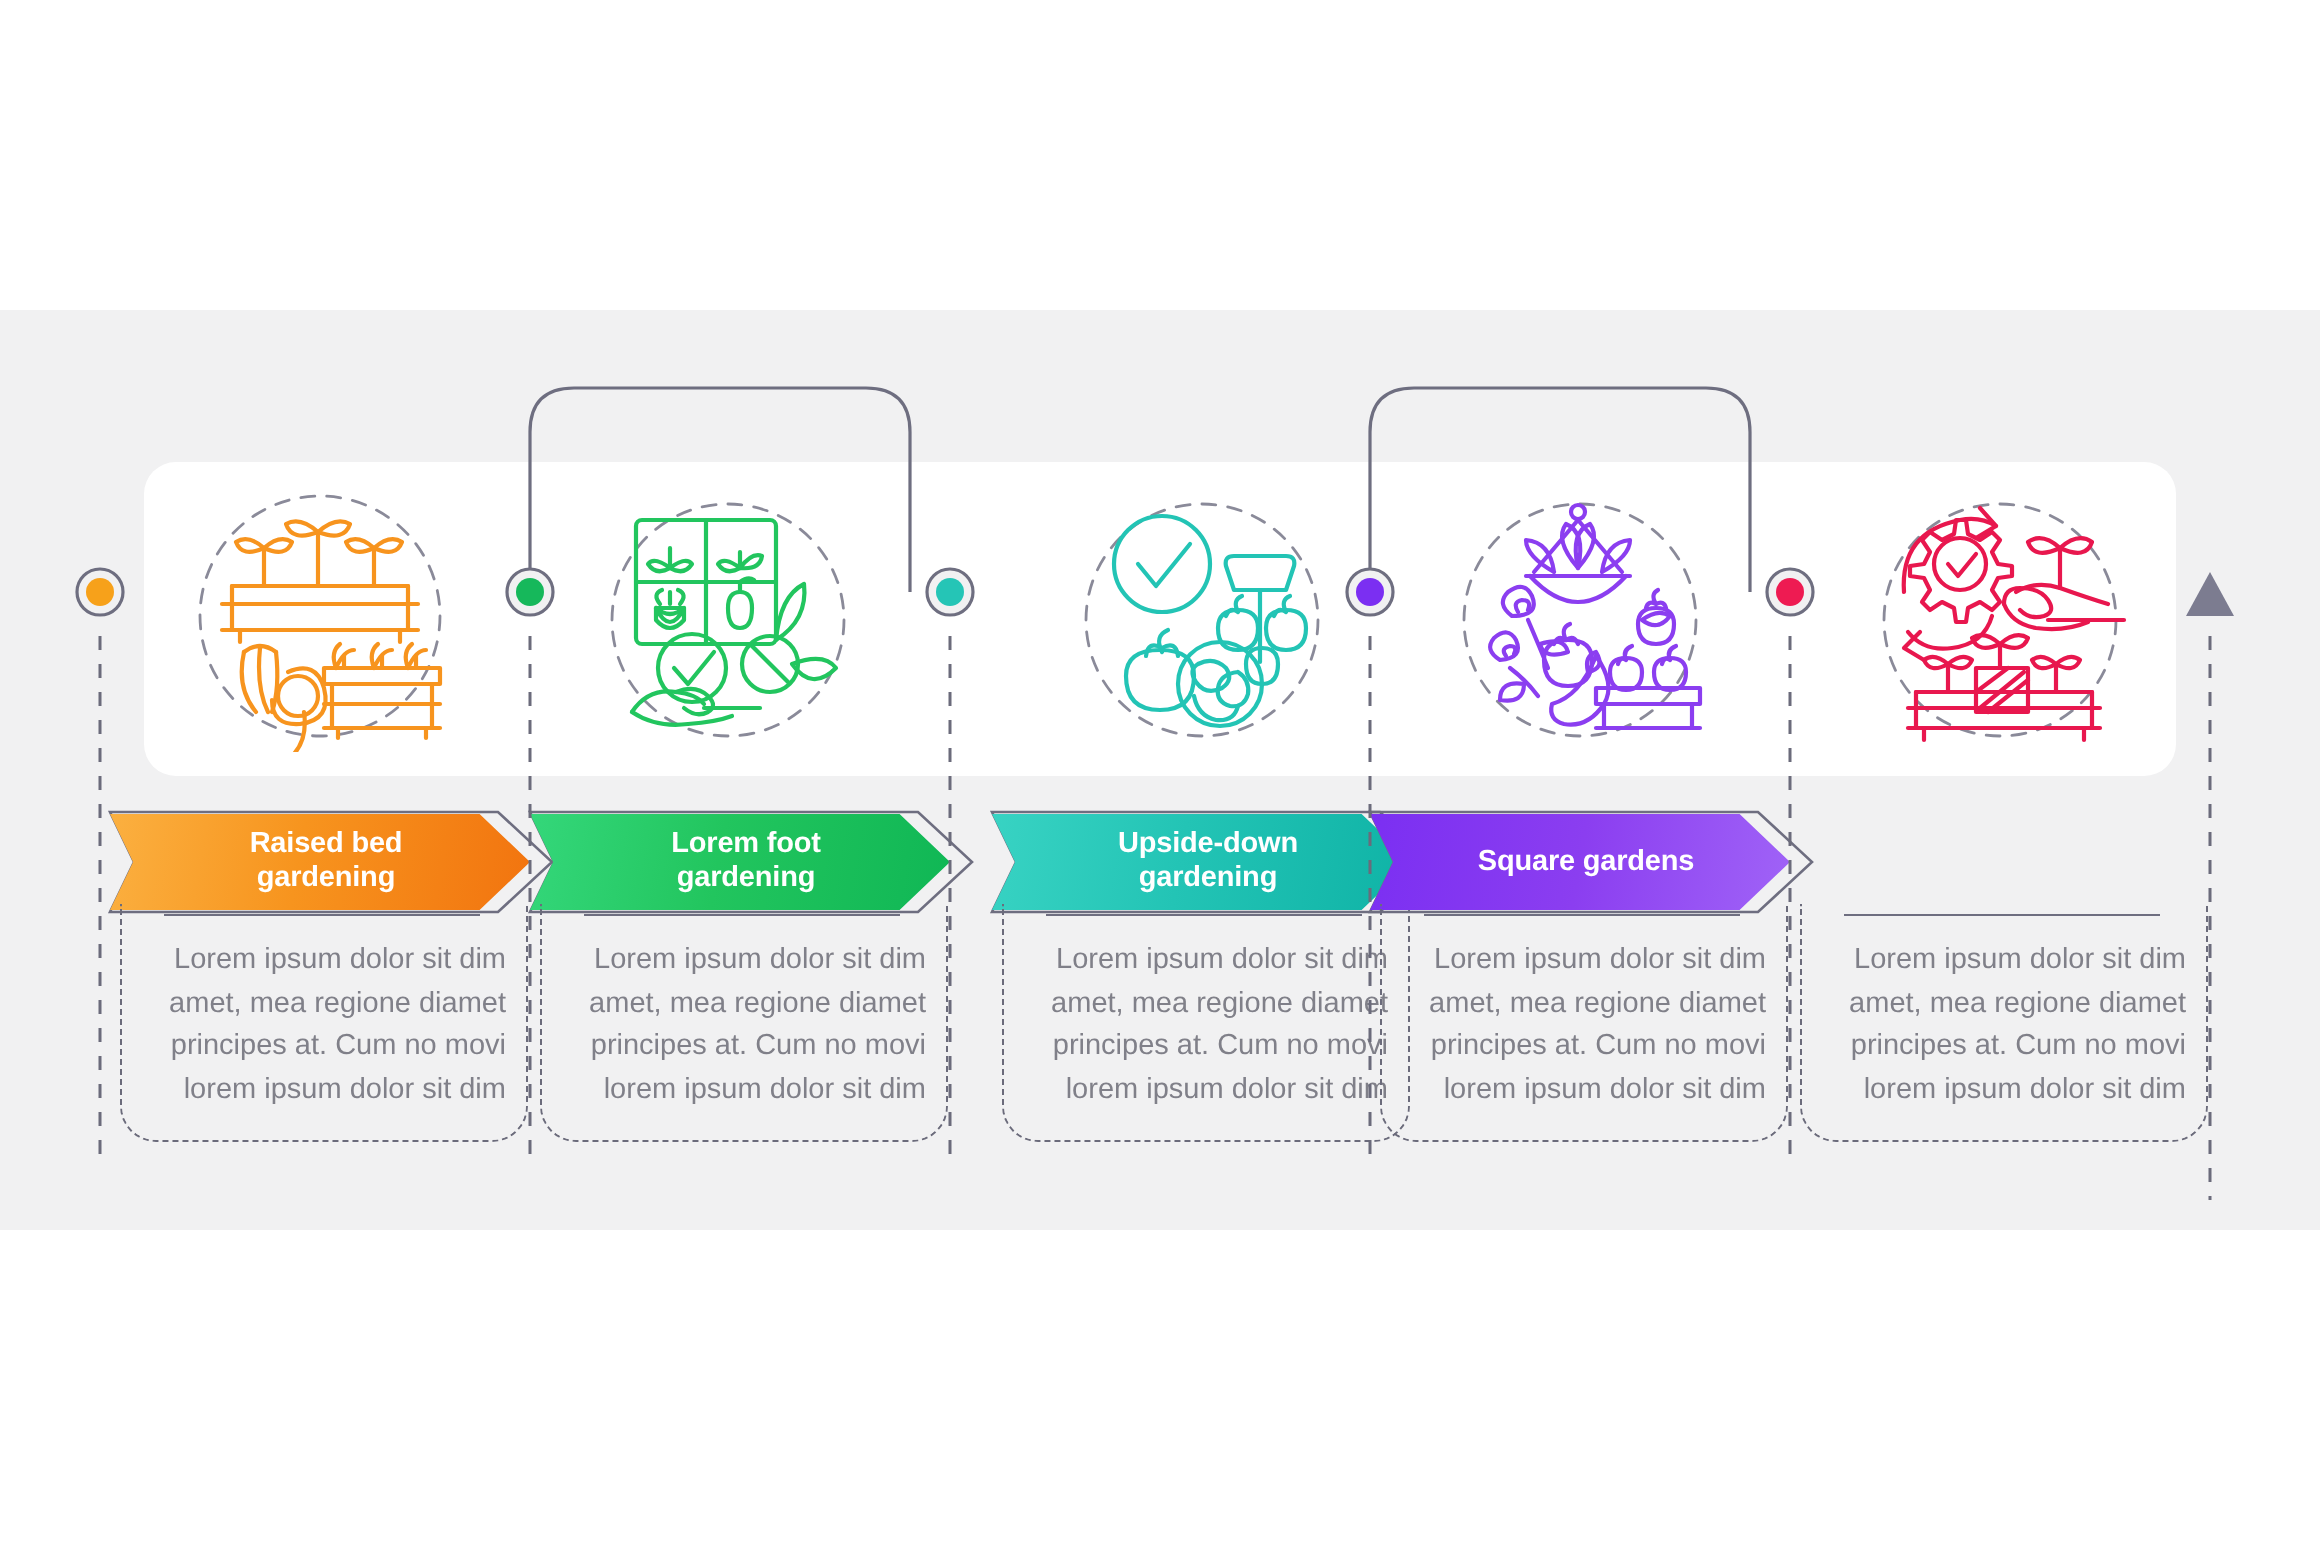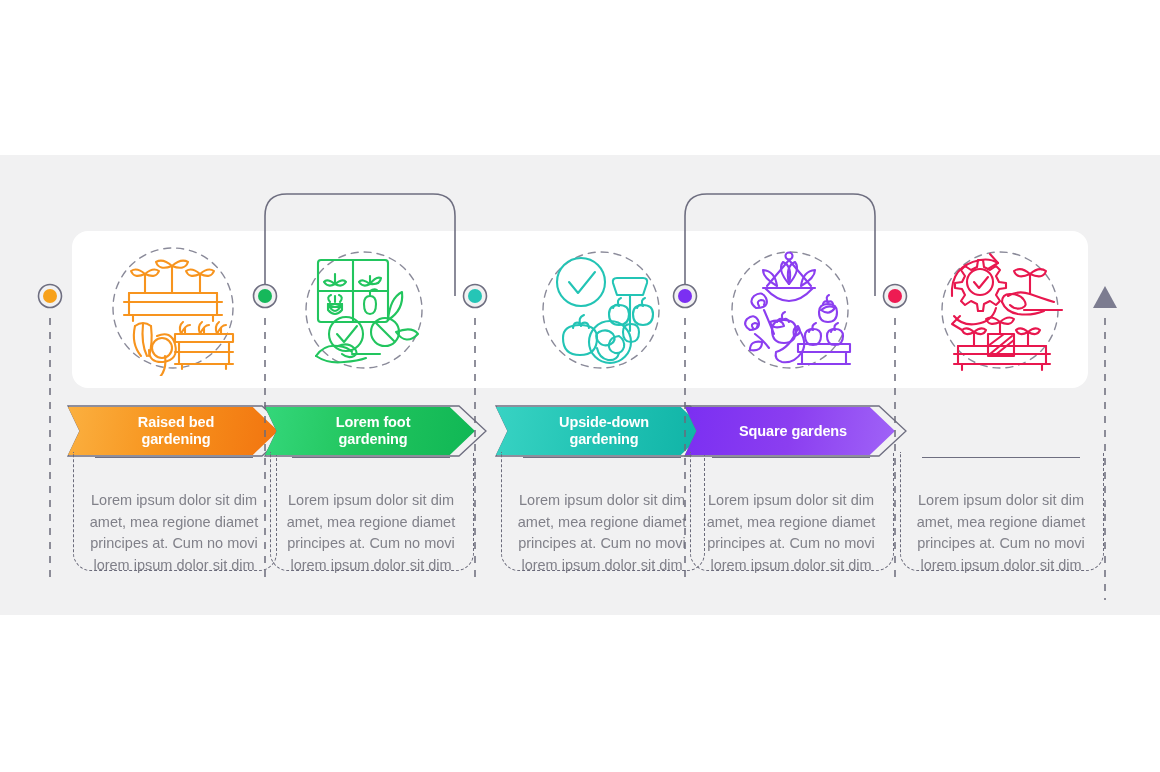--- a/index.html
+++ b/index.html
@@ -136,35 +136,34 @@
     border-top: 1.4px solid #6e6e80;
   }
   .desc-text {
     position: absolute;
     top: 470px;
     left: 14px;
     width: 184px;
     color: #808089;
     font-size: 14.5px;
     line-height: 21.5px;
-    text-align: center;
-    margin-top: 20px;
+    text-align: right;
   }
 </style>
 </head>
 <body>
 
 <div id="stage">
 
   <div class="band"></div>
   <div class="card-strip"></div>
 
   <div class="cols">
 
-    <div class="col" style="left:68px">
+    <div class="col" style="left:55px">
       <div class="icon-wrap">
         <svg width="136" height="132" viewBox="0 0 136 132">
           <g fill="none" stroke="#f7941e" stroke-width="2.1" stroke-linecap="round" stroke-linejoin="round">
             <circle cx="68" cy="64" r="60" stroke="#8a8a99" stroke-width="1.4" stroke-dasharray="7 6"></circle>
 
             <path d="M40 30 q-8 -7 -14 -3 q3 8 14 3"></path>
             <path d="M40 30 q8 -7 14 -3 q-3 8 -14 3"></path>
             <path d="M40 30 v18"></path>
             <path d="M67 22 q-9 -8 -16 -4 q3 9 16 4"></path>
             <path d="M67 22 q9 -8 16 -4 q-3 9 -16 4"></path>

